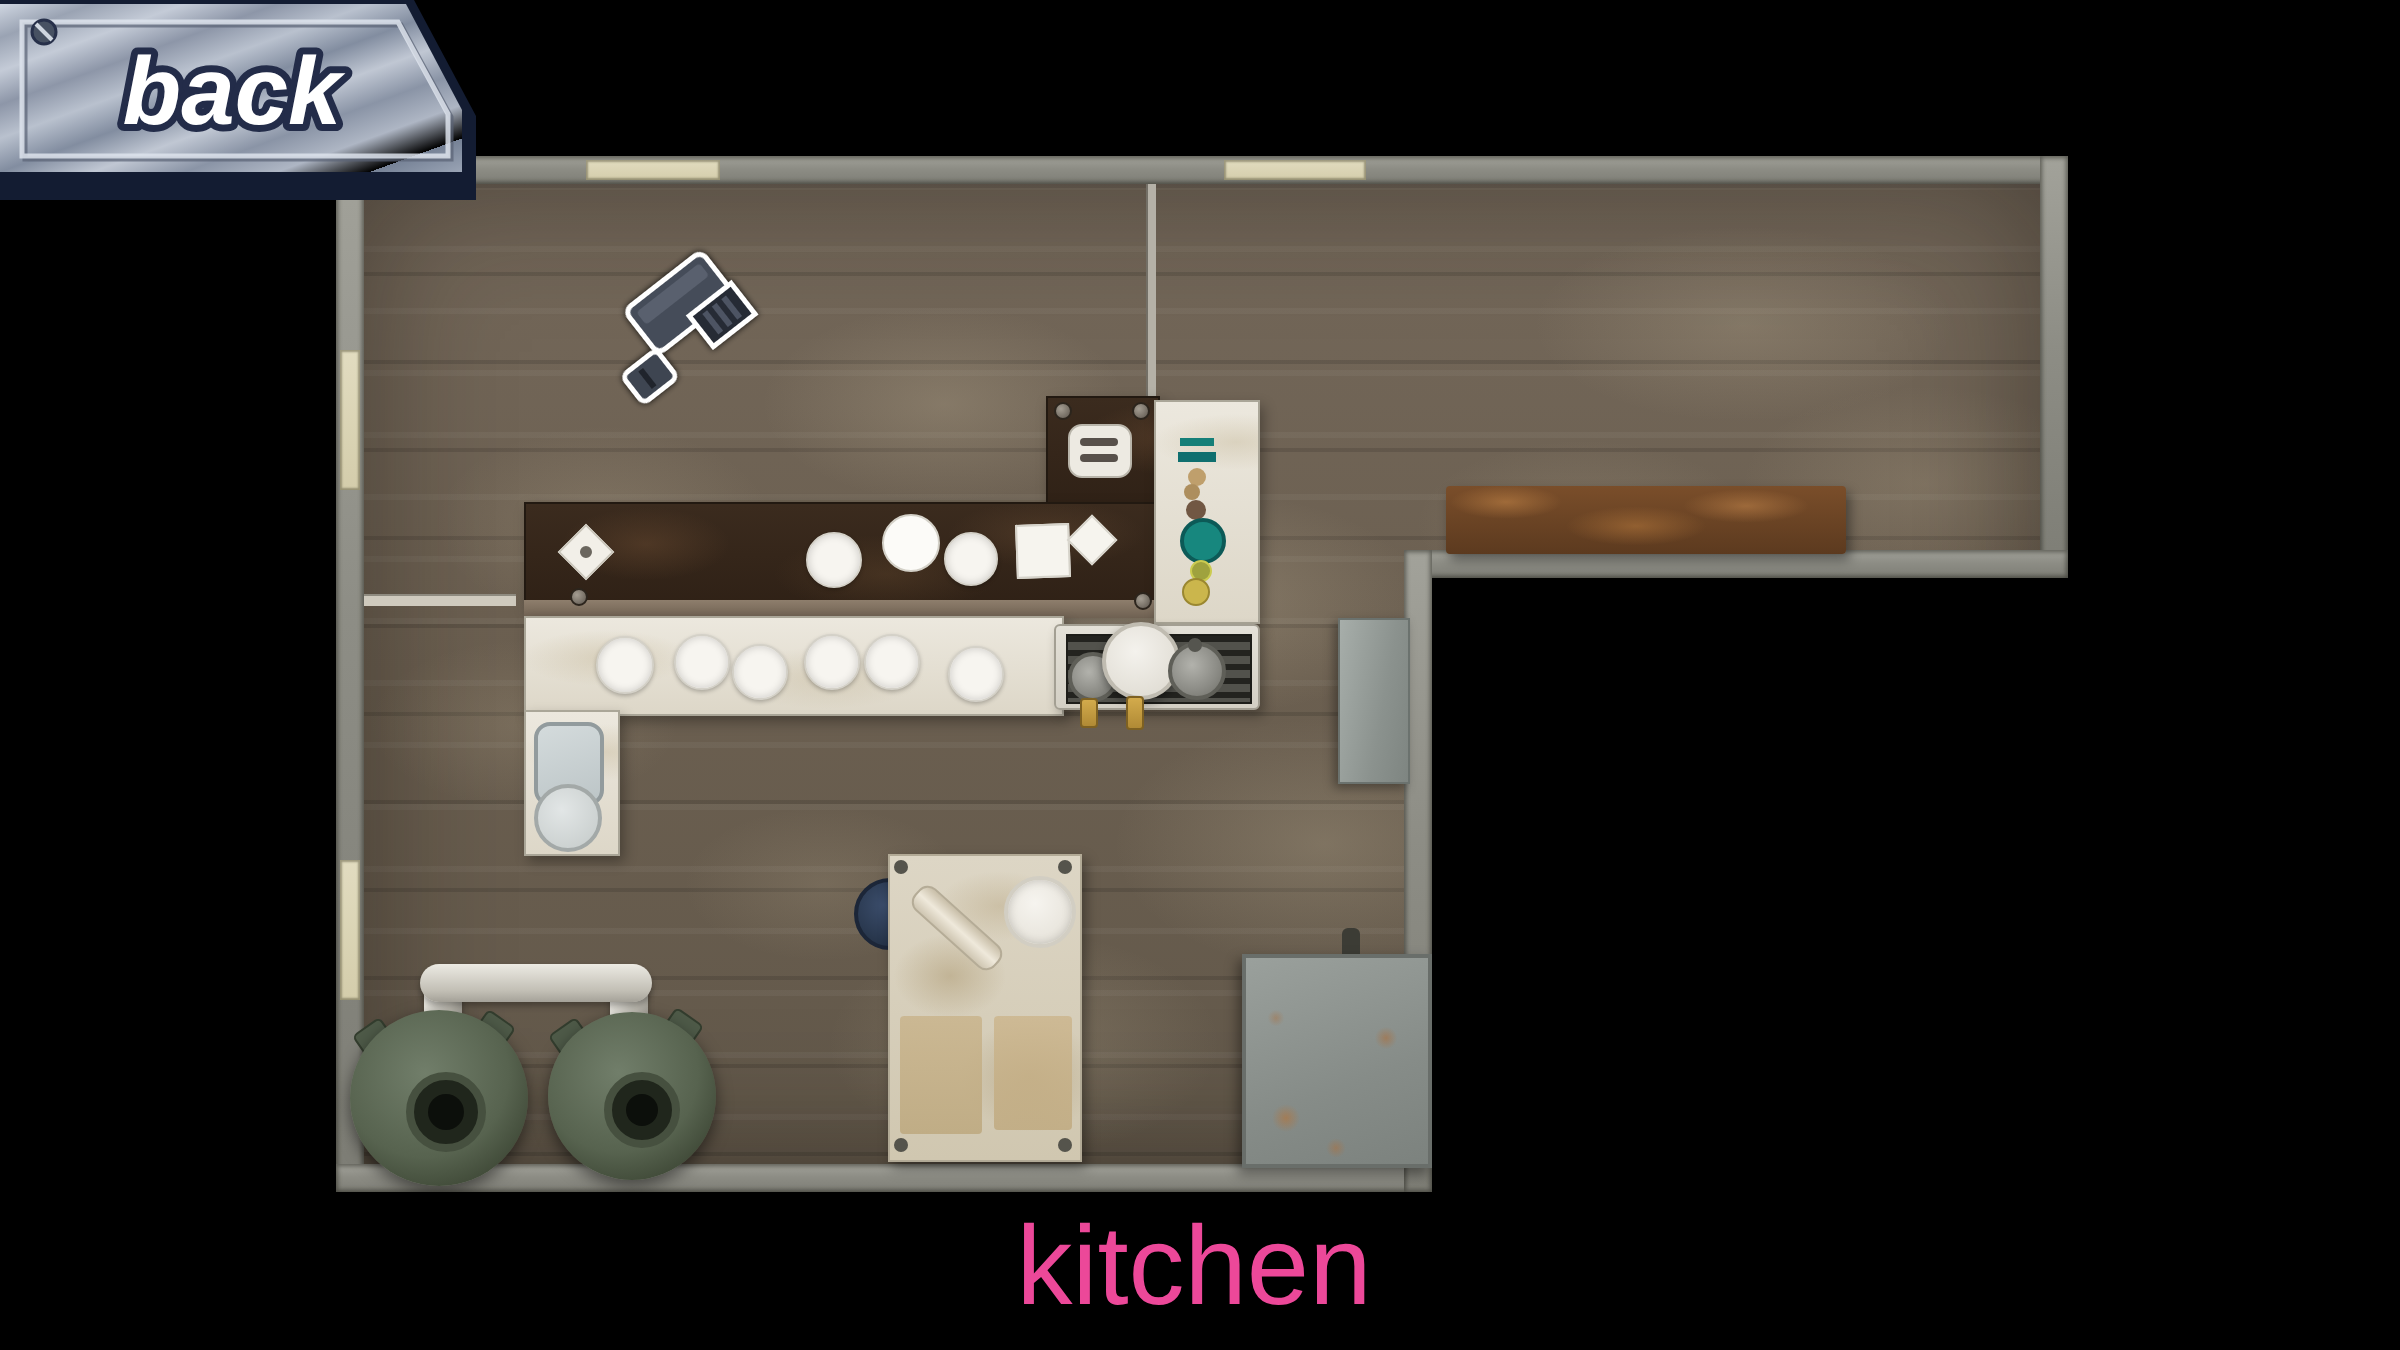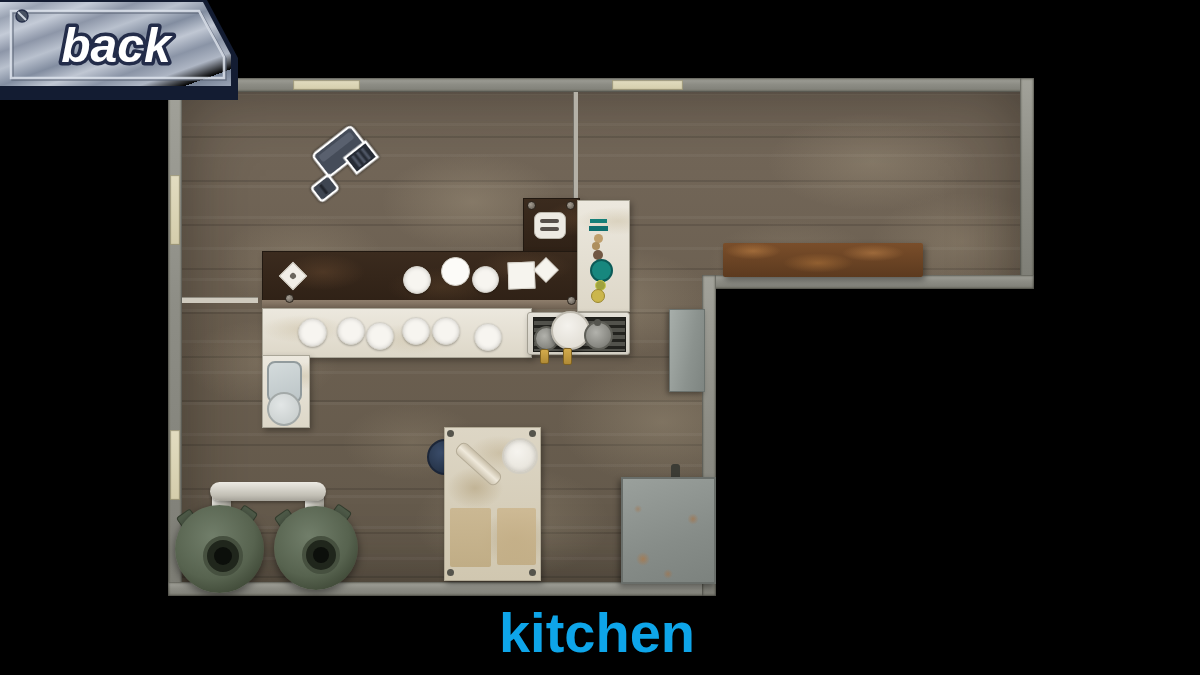--- a/index.html
+++ b/index.html
@@ -57,21 +57,21 @@
   .knob{position:absolute;background:linear-gradient(180deg,#d3ab4c,#b08a35);border-radius:2px;border:1px solid #7e6122;}
   .pipe{position:absolute;background:linear-gradient(180deg,#eceae3,#c2bfb5 70%,#a5a299);box-shadow:0 2px 3px rgba(0,0,0,.3);}
   .pipe-v{background:linear-gradient(90deg,#eceae3,#c2bfb5 70%,#a5a299);}
   .kettle{position:absolute;border-radius:50%;
           background:radial-gradient(circle at 42% 36%,#717e6a,#57634f 55%,#37402f 88%);
           box-shadow:0 3px 8px rgba(0,0,0,.5);}
   .spout{position:absolute;width:15px;height:11px;background:#4e5a48;border-radius:3px;border:1px solid #333d2e;}
 
   
   #room-label{position:absolute;left:447px;top:600px;width:300px;text-align:center;
-              color:#0ea5e9;font-size:56px;font-weight:700;letter-spacing:0px;}
+              color:#ec4899;font-size:56px;font-weight:400;letter-spacing:0px;}
 </style>
 </head>
 <body>
 
 <div id="stage">
 
   <div id="map" class="abs" style="left:0;top:0;width:1200px;height:675px;">
 
     <div id="floor"></div>
 

